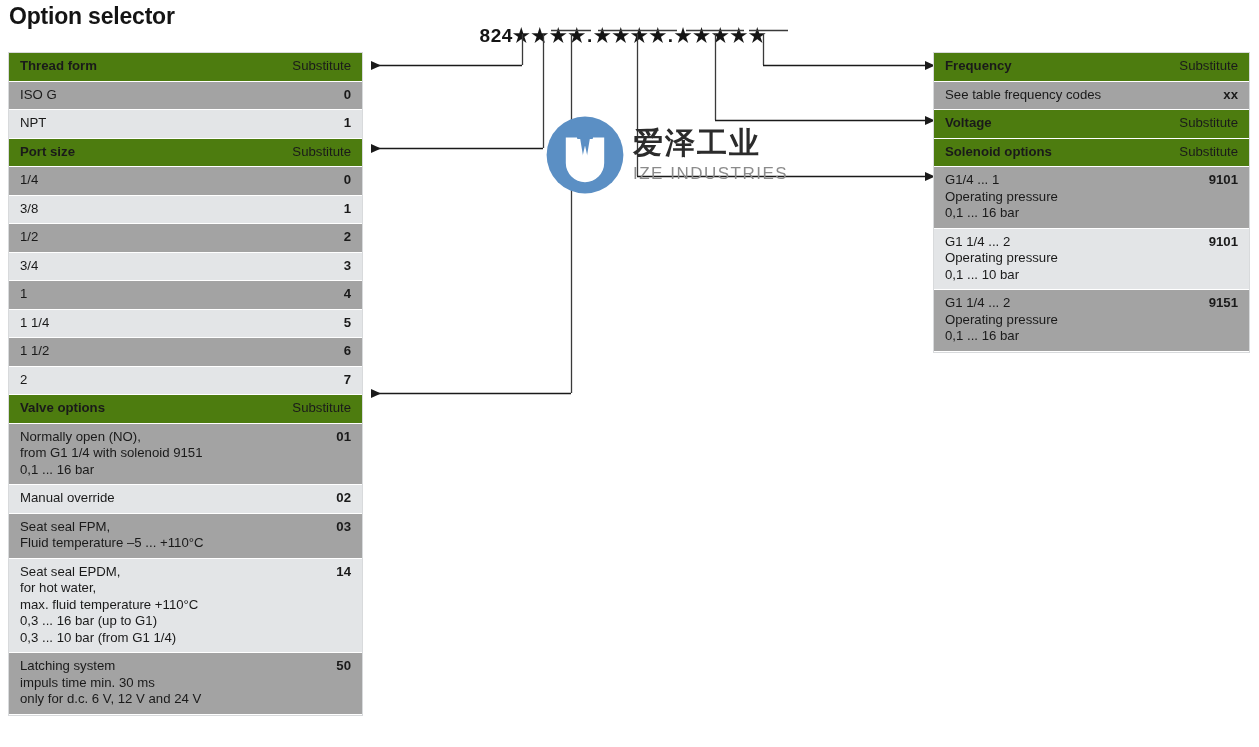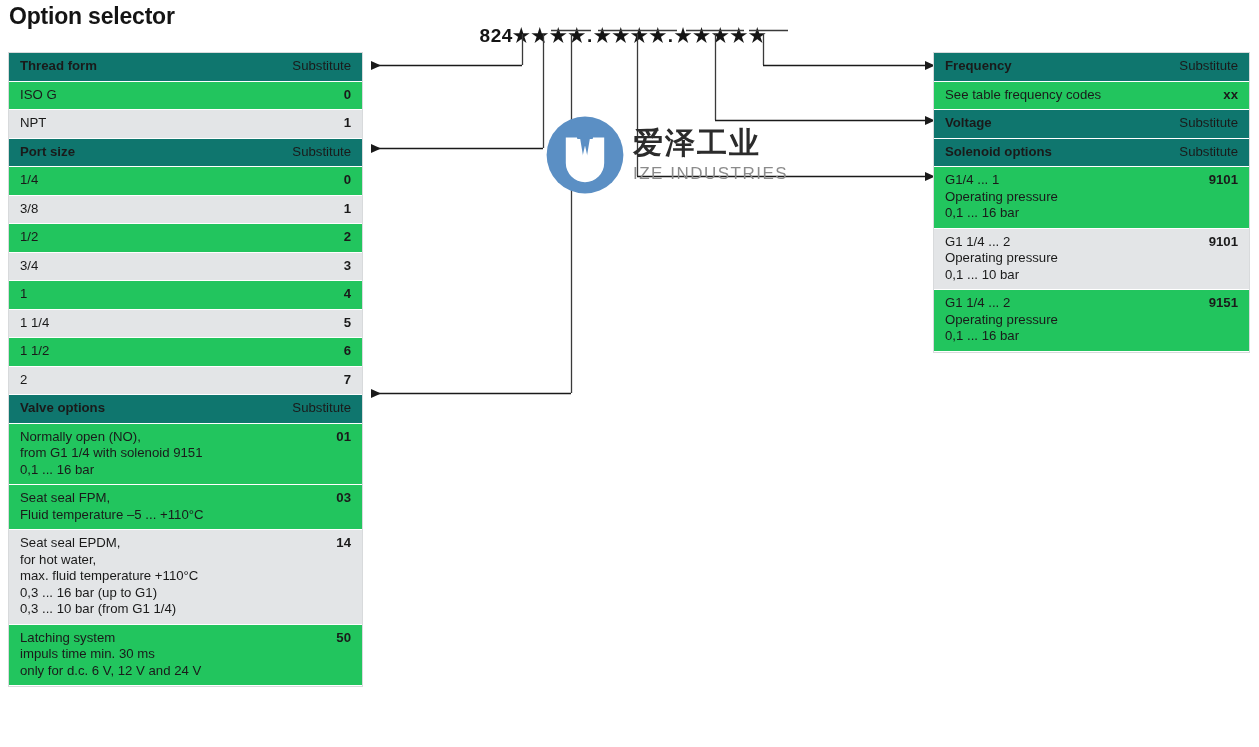--- a/index.html
+++ b/index.html
@@ -51,25 +51,25 @@
   #table-right { left: 933px; top: 52px; width: 317px; }
 
   .row {
     display: flex;
     align-items: flex-start;
     justify-content: space-between;
     box-sizing: border-box;
     padding: 5px 11px 6px 11px;
     font-size: 13.2px;
     line-height: 16.5px;
-    background: #22c55e;
+    background: #a3a3a3;
     border-bottom: 1px solid #ffffff;
   }
   .row.shade   { background: #e3e5e7; }
-  .row.header  { background: #0f766e; font-weight: bold; }
+  .row.header  { background: #4d7c0f; font-weight: bold; }
   .row.header .row-label,
   .row.header .row-code { font-weight: bold; }
 
   .row-label { white-space: pre-line; padding-right: 14px; }
   .row-code  { font-weight: bold; white-space: nowrap; text-align: right; }
   .row.header .row-code { font-weight: normal; }
   .row:not(.header) .row-code { font-weight: bold; }
 
   
   #connectors {
@@ -219,20 +219,24 @@
     <div class="row header">
       <span class="row-label">Valve options</span>
       <span class="row-code">Substitute</span>
     </div>
     <div class="row">
       <span class="row-label">Normally open (NO),
 from G1 1/4 with solenoid 9151
 0,1 ... 16 bar</span>
       <span class="row-code">01</span>
     </div>
+    <div class="row shade">
+      <span class="row-label">Manual override</span>
+      <span class="row-code">02</span>
+    </div>
     <div class="row">
       <span class="row-label">Seat seal FPM,
 Fluid temperature  –5 ... +110°C</span>
       <span class="row-code">03</span>
     </div>
     <div class="row shade">
       <span class="row-label">Seat seal EPDM,
 for hot water,
 max.  fluid temperature +110°C
 0,3 ... 16 bar (up to G1)

